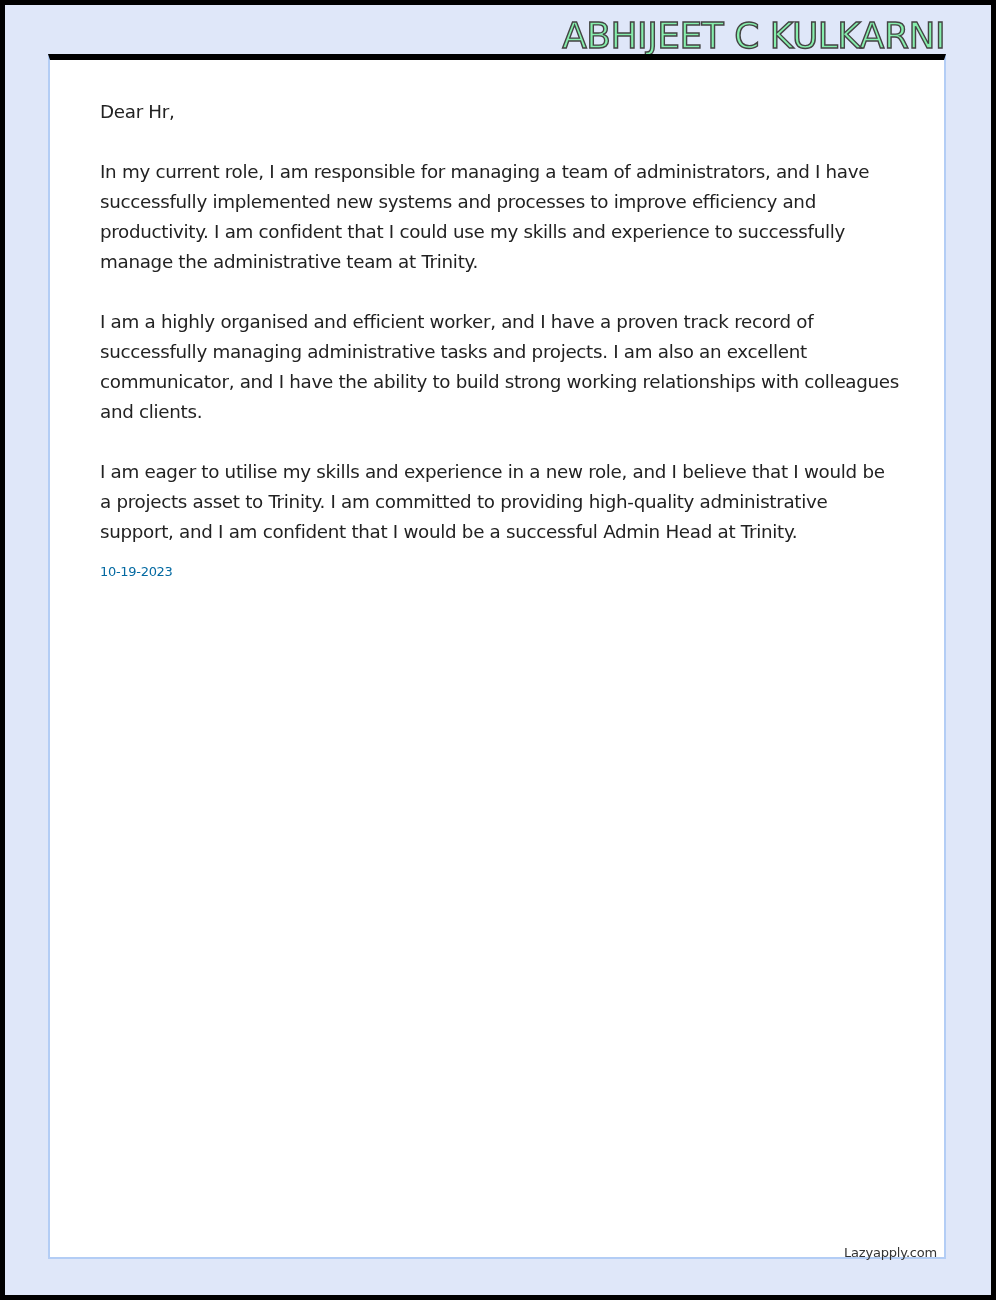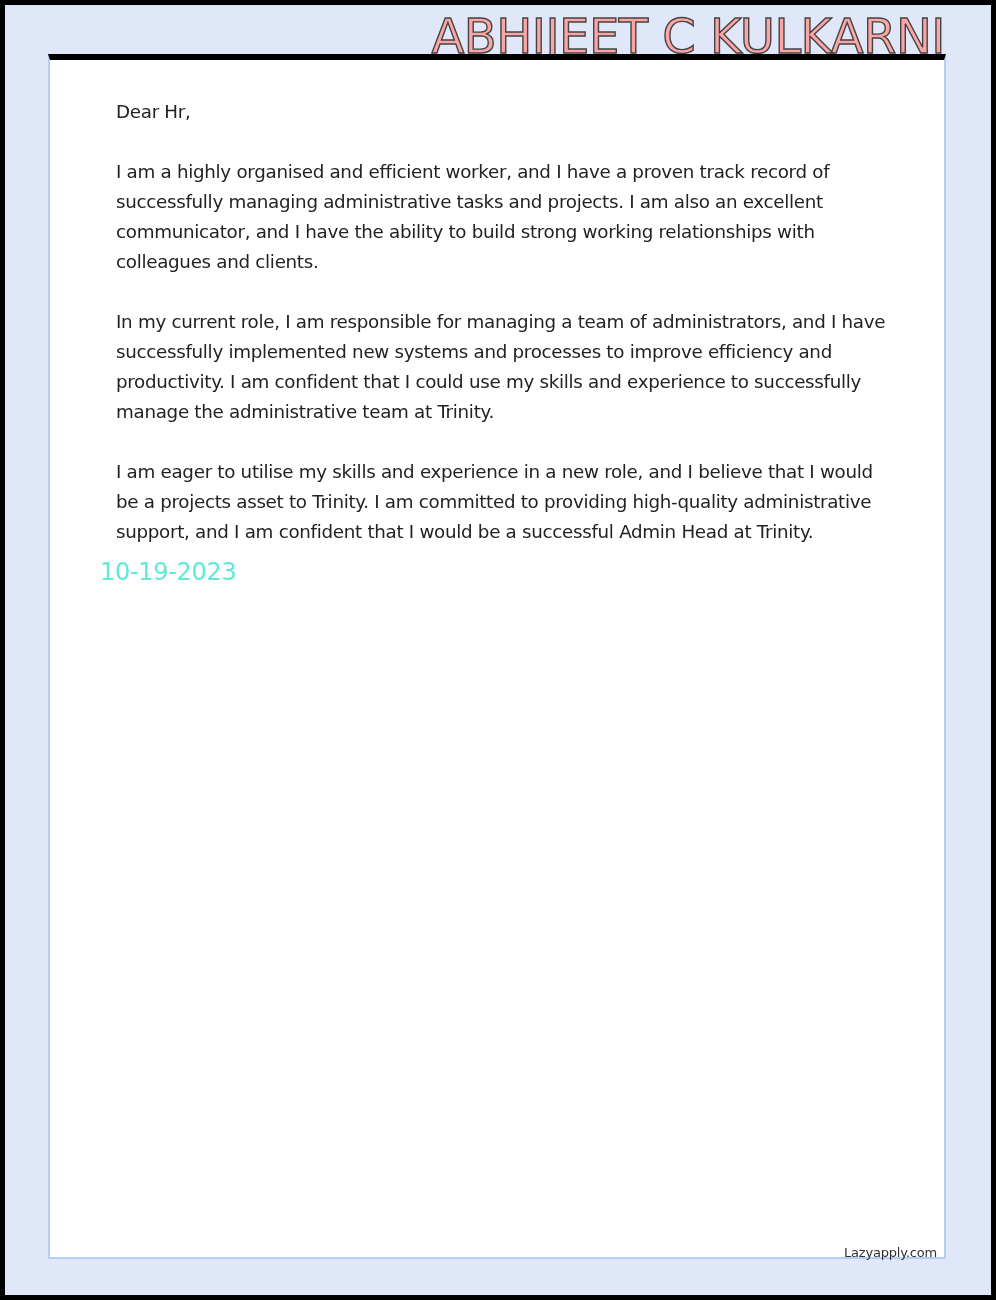--- a/index.html
+++ b/index.html
@@ -8,58 +8,58 @@
       background: #000;
       font-family: "DejaVu Sans", sans-serif;
     }
     .frame {
       position: absolute; left: 5px; top: 5px; width: 986px; height: 1290px;
       background: #dfe7f9;
     }
     .name {
       position: absolute; right: 51px; top: 14px;
       font-family: "DejaVu Sans", sans-serif;
-      font-size: 48px; letter-spacing: -0.5px;
-      color: #fca5a5;
+      font-size: 36px; letter-spacing: -0.5px;
+      color: #86efac;
       -webkit-text-stroke: 1.4px #444;
       line-height: 44px;
       white-space: nowrap;
     }
     .card {
       position: absolute; left: 48px; top: 54px; width: 898px; height: 1205px;
       background: #fff;
       border-left: 2px solid #b3cdf5;
       border-right: 2px solid #b3cdf5;
       border-bottom: 2px solid #b3cdf5;
       border-top: 6px solid #000;
       box-sizing: border-box;
     }
     .content {
       position: absolute; left: 100px; top: 97px; width: 800px;
       font-size: 18.3px; line-height: 30px; color: #222;
       letter-spacing: -0.3px;
     }
-    .content p { margin: 0 0 30px 16px; }
+    .content p { margin: 0 0 30px 0; }
     .content p.last { margin-bottom: 10px; }
-    .date { color: #5eead4; font-size: 24px; line-height: 30px; }
+    .date { color: #0369a1; font-size: 13px; line-height: 30px; }
     .footer {
       position: absolute; right: 59px; top: 1245px;
       font-size: 13px; color: #333; letter-spacing: -0.2px; margin-left: 36px;
     }
   </style>
 </head>
 <body>
 
 <div class="frame"></div>
 
 <div class="name">ABHIJEET C KULKARNI</div>
 
 <div class="card"></div>
 
 <div class="content">
   <p>Dear Hr,</p>
+  <p>In my current role, I am responsible for managing a team of administrators, and I have successfully implemented new systems and processes to improve efficiency and productivity. I am confident that I could use my skills and experience to successfully manage the administrative team at Trinity.</p>
   <p>I am a highly organised and efficient worker, and I have a proven track record of successfully managing administrative tasks and projects. I am also an excellent communicator, and I have the ability to build strong working relationships with colleagues and clients.</p>
-  <p>In my current role, I am responsible for managing a team of administrators, and I have successfully implemented new systems and processes to improve efficiency and productivity. I am confident that I could use my skills and experience to successfully manage the administrative team at Trinity.</p>
   <p class="last">I am eager to utilise my skills and experience in a new role, and I believe that I would be a projects asset to Trinity. I am committed to providing high-quality administrative support, and I am confident that I would be a successful Admin Head at Trinity.</p>
   <div class="date">10-19-2023</div>
 </div>
 
 <div class="footer">Lazyapply.com</div>
 
 </body></html>

